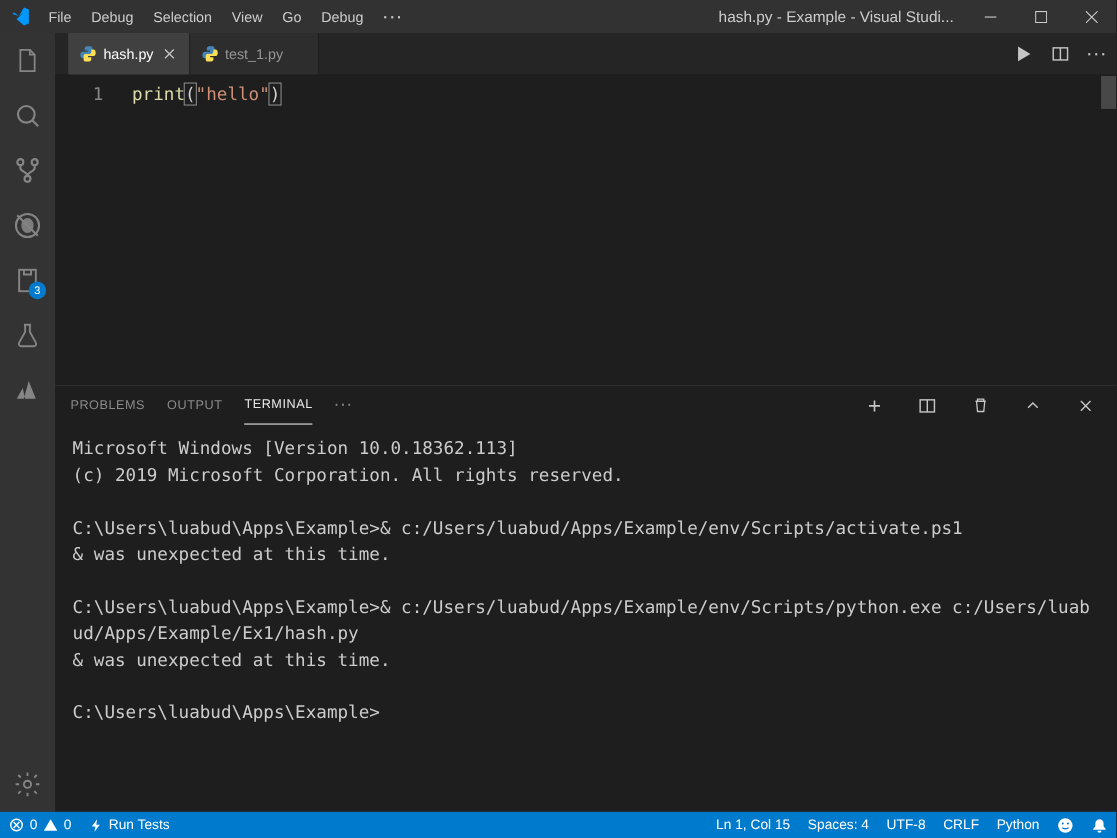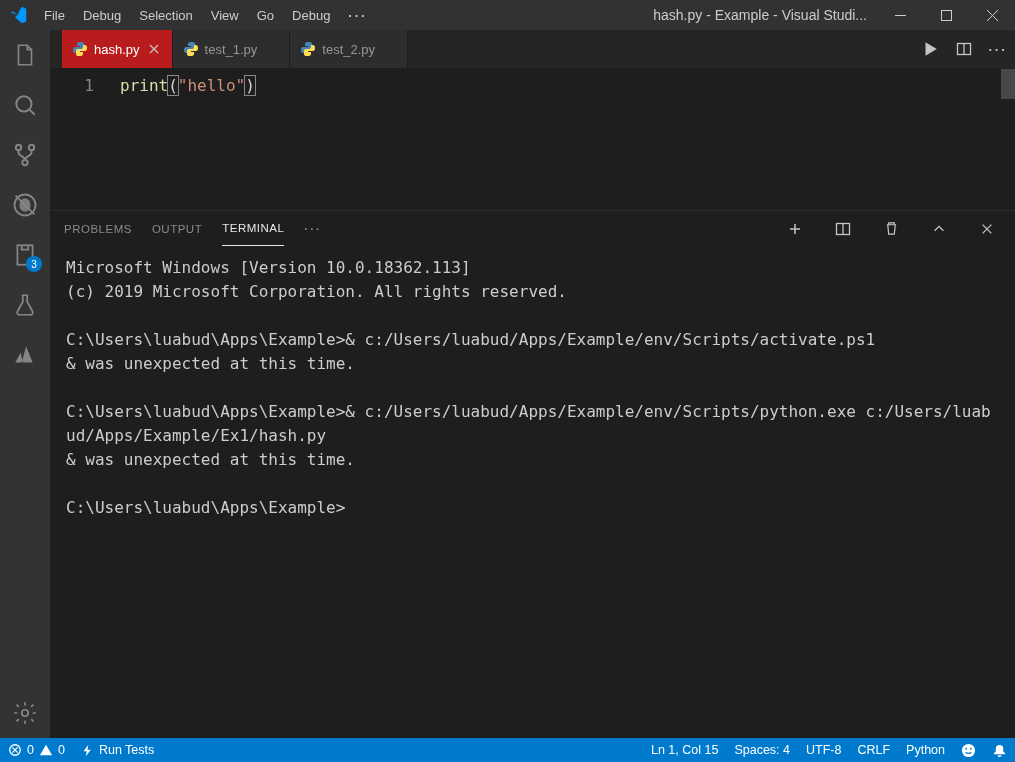--- a/index.html
+++ b/index.html
@@ -10,36 +10,36 @@
 .titlebar .title { flex:1; text-align:right; color:#cccccc; font-size:14px; padding:0 10px; white-space:nowrap; overflow:hidden; text-overflow:ellipsis;}
 .titlebar .winbtn { width:46px; height:30px; display:flex; align-items:center; justify-content:center; color:#cccccc;}
 .main { flex:1; display:flex; min-height:0;}
 .activitybar { width:50px; background:#333333; display:flex; flex-direction:column; align-items:center; }
 .activitybar .aitem { width:50px; height:50px; display:flex; align-items:center; justify-content:center; color:#858585; position:relative;}
 .activitybar .spacer { flex:1; }
 .activitybar .badge { position:absolute; bottom:8px; right:8px; background:#007acc; color:#fff; border-radius:10px; font-size:10px; min-width:16px; height:16px; display:flex; align-items:center; justify-content:center; padding:0 4px;}
 .editorarea { flex:1; display:flex; flex-direction:column; min-width:0;}
 .tabbar { height:38px; background:#252526; display:flex; align-items:stretch; }
 .tab { display:flex; align-items:center; padding:0 10px; gap:6px; background:#2d2d2d; color:#969696; border-right:1px solid #1e1e1e; font-size:13px; white-space:nowrap;}
-.tab.active { background:#b91c1c; color:#ffffff; }
+.tab.active { background:#404040; color:#ffffff; }
 .tab .py-icon { width:16px; height:16px; }
 .tab .close { width:16px; height:16px; display:flex; align-items:center; justify-content:center; visibility:hidden;}
 .tab.active .close { visibility:visible; color:#c5c5c5;}
 .tabbar .tabspacer { flex:1; }
 .tabbar .tabaction { width:34px; display:flex; align-items:center; justify-content:center; color:#c5c5c5;}
 .editor { flex:1; background:#1e1e1e; display:flex; font-family: Consolas, monospace; font-size:16px; position:relative; overflow:hidden; border-top:1px solid #1e1e1e;}
 .gutter { width:70px; text-align:right; padding-right:26px; color:#858585; padding-top:6px; line-height:22px;}
 .code { flex:1; padding-top:6px; line-height:22px; }
 .code .fn { color:#dcdcaa; }
 .code .pn { color:#d4d4d4; }
 .code .str { color:#ce9178; }
 .code .brh { border:1px solid #888; margin:0 -1px;}
 .minimap-scroll { position:absolute; right:0; top:0; width:14px; height:100%; background:transparent;}
 .minimap-scroll .thumb { position:absolute; top:0; right:0; width:14px; height:30px; background:rgba(200,200,200,0.25);}
-.panel { height:528px; background:#1e1e1e; border-top:1px solid #2d2d2d; display:flex; flex-direction:column;}
+.panel { height:388px; background:#1e1e1e; border-top:1px solid #2d2d2d; display:flex; flex-direction:column;}
 .panel-tabs { height:35px; display:flex; align-items:center; padding:0 14px; gap:20px;}
 .ptab { color:#8a8a8a; font-size:11.5px; letter-spacing:0.5px; text-transform:uppercase; height:35px; display:flex; align-items:center;}
 .ptab.active { color:#e7e7e7; border-bottom:1px solid #e7e7e7;}
 .panel-tabs .pflex { flex:1; }
 .panel-select { background:#3c3c3c; color:#cccccc; border:1px solid #3c3c3c; height:24px; width:230px; padding:0 8px; display:flex; align-items:center; justify-content:space-between; font-size:13px;}
 .panel-action { width:28px; height:28px; display:flex; align-items:center; justify-content:center; color:#c5c5c5;}
 .terminal { flex:1; padding:10px 16px 0 16px; font-family: Consolas, monospace; font-size:16px; color:#cccccc; line-height:24px; white-space:pre-wrap; word-break:break-all; overflow:hidden;}
 .statusbar { height:24px; background:#007acc; display:flex; align-items:center; color:#ffffff; font-size:12.5px;}
 .sitem { padding:0 8px; height:24px; display:flex; align-items:center; gap:5px;}
 .sflex { flex:1; }
@@ -153,28 +153,20 @@
           </span>
       </div>
       <div class="tab">
         <svg class="py-icon" viewBox="0 0 16 16">
             <path fill="#4584b6" d="M8 1C5 1 5 3 5 3v2h3v1H3S1 6 1 9s2 3 2 3h2v-2s0-2 2-2h3s2 0 2-2V3s0-2-2-2H8z"></path>
             <path fill="#ffde57" d="M8 15c3 0 3-2 3-2v-2H8v-1h5s2 0 2-3-2-3-2-3h-2v2s0 2-2 2H6s-2 0-2 2v3s0 2 2 2h2z"></path>
           </svg>
         <span>test_1.py</span>
         <span class="close"></span>
       </div>
-      <div class="tab">
-        <svg class="py-icon" viewBox="0 0 16 16">
-            <path fill="#4584b6" d="M8 1C5 1 5 3 5 3v2h3v1H3S1 6 1 9s2 3 2 3h2v-2s0-2 2-2h3s2 0 2-2V3s0-2-2-2H8z"></path>
-            <path fill="#ffde57" d="M8 15c3 0 3-2 3-2v-2H8v-1h5s2 0 2-3-2-3-2-3h-2v2s0 2-2 2H6s-2 0-2 2v3s0 2 2 2h2z"></path>
-          </svg>
-        <span>test_2.py</span>
-        <span class="close"></span>
-      </div>
       <div class="tabspacer"></div>
       <div class="tabaction">
           <svg width="18" height="18" viewBox="0 0 16 16">
             <path fill="currentColor" d="M4 2l10 6-10 6z"></path>
           </svg>
         </div>
       <div class="tabaction">
           <svg width="16" height="16" viewBox="0 0 16 16" fill="none" stroke="currentColor" stroke-width="1.3">
             <rect x="1.5" y="2.5" width="13" height="11"></rect>
             <line x1="8" y1="2.5" x2="8" y2="13.5"></line>

